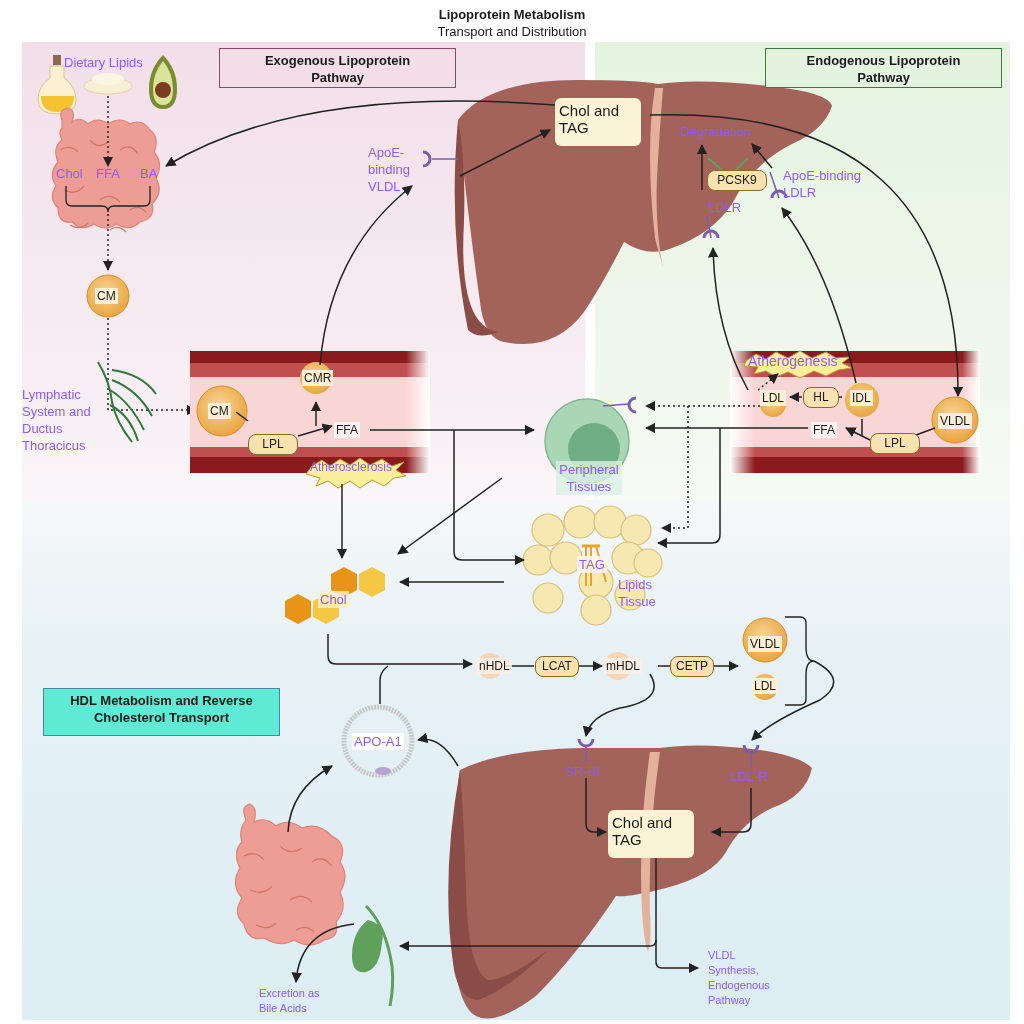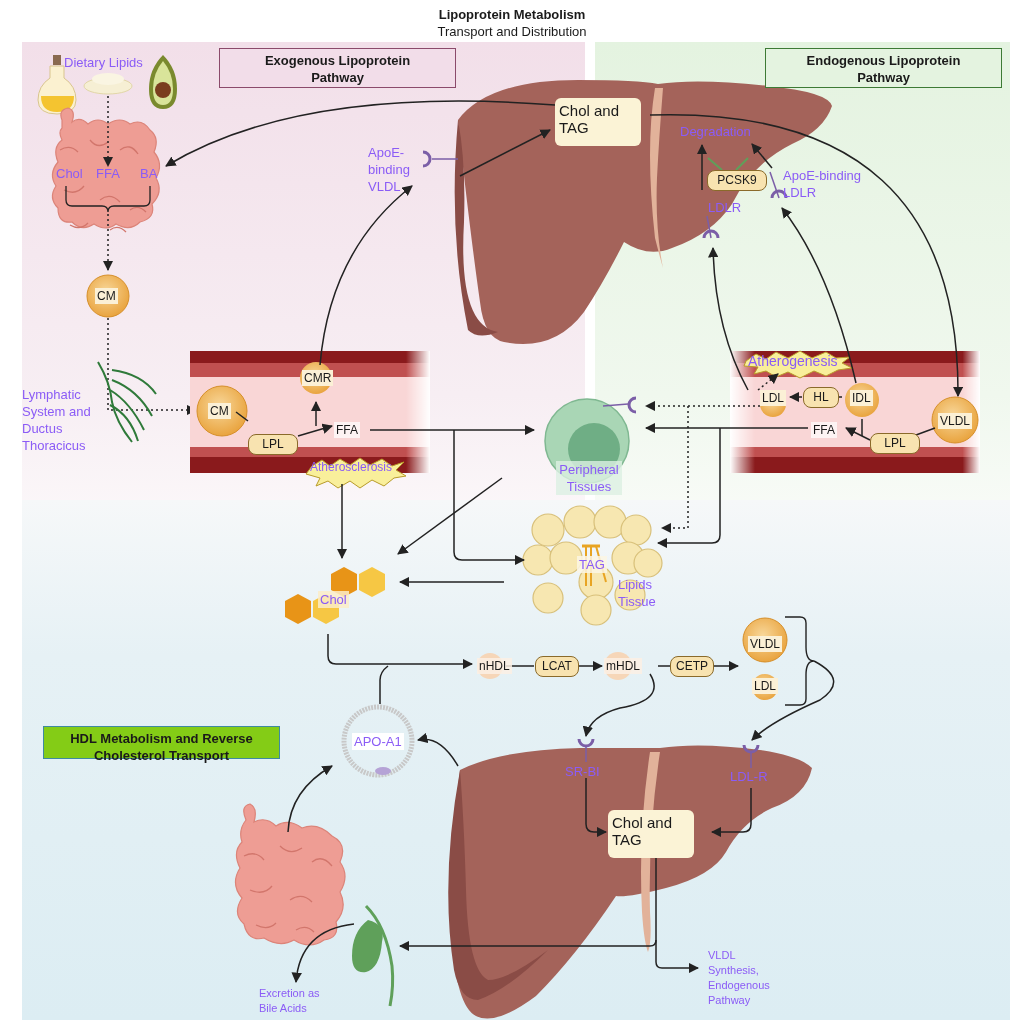--- a/index.html
+++ b/index.html
@@ -254,21 +254,21 @@
   </g>
 </svg>
 
 <div class="title" style="top:7px;left:-64px;font-weight:bold;">Lipoprotein Metabolism</div>
 <div class="title" style="top:24px;left:-64px;">Transport and Distribution</div>
 
 <div class="sec-box" style="left:219px;top:48px;width:237px;height:40px;background:#f2dde9;border:1.5px solid #8b4a6b;">Exogenous Lipoprotein
 Pathway</div>
 <div class="sec-box" style="left:765px;top:48px;width:237px;height:40px;background:#e4f3e0;border:1.5px solid #3d7a35;">Endogenous Lipoprotein
 Pathway</div>
-<div class="sec-box" style="left:43px;top:688px;width:237px;height:33px;background:#84cc16;border:1.5px solid #3f8aa0;margin-top:38px;">HDL Metabolism and Reverse
+<div class="sec-box" style="left:43px;top:688px;width:237px;height:48px;background:#5eead4;border:1.5px solid #3f8aa0;">HDL Metabolism and Reverse
 Cholesterol Transport</div>
 
 <div class="lbl" style="left:64px;top:54px;">Dietary Lipids</div>
 <div class="lbl" style="left:56px;top:165px;">Chol</div>
 <div class="lbl" style="left:96px;top:165px;">FFA</div>
 <div class="lbl" style="left:140px;top:165px;">BA</div>
 <div class="tag" style="left:95px;top:288px;background:#fbf0d6;">CM</div>
 <div class="lbl" style="left:22px;top:386px;">Lymphatic
 System and
 Ductus

